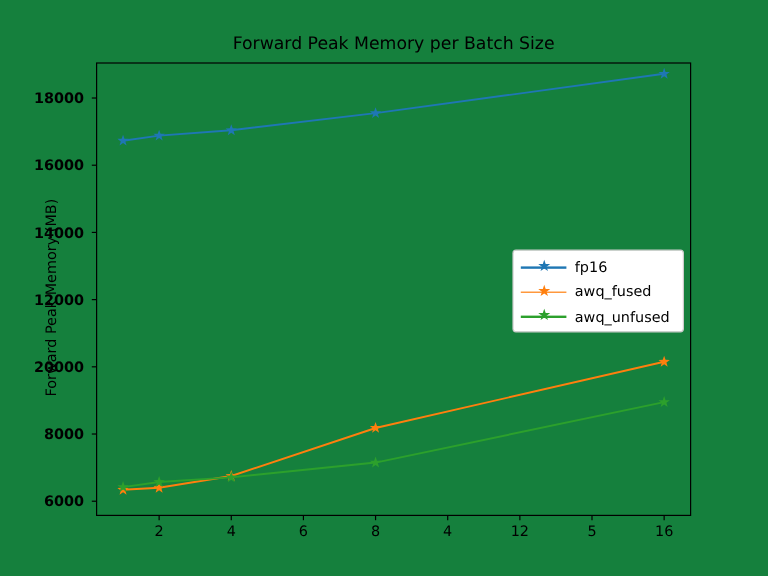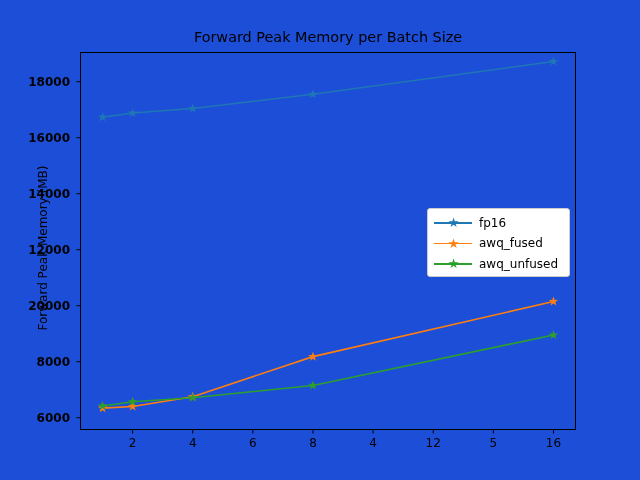--- a/index.html
+++ b/index.html
@@ -12,21 +12,21 @@
     height: 480px;
     font-family: "DejaVu Sans", sans-serif;
     overflow: hidden;
     position: relative;
   }
   #figure {
     position: absolute;
     left: 0; top: 0;
     width: 640px;
     height: 480px;
-    background: #1d4ed8;
+    background: #15803d;
   }
   #chart-title {
     position: absolute;
     left: 80px;
     top: 29px;
     width: 496px;
     text-align: center;
     font-size: 14.4px;
     color: #000000;
     line-height: 17px;

